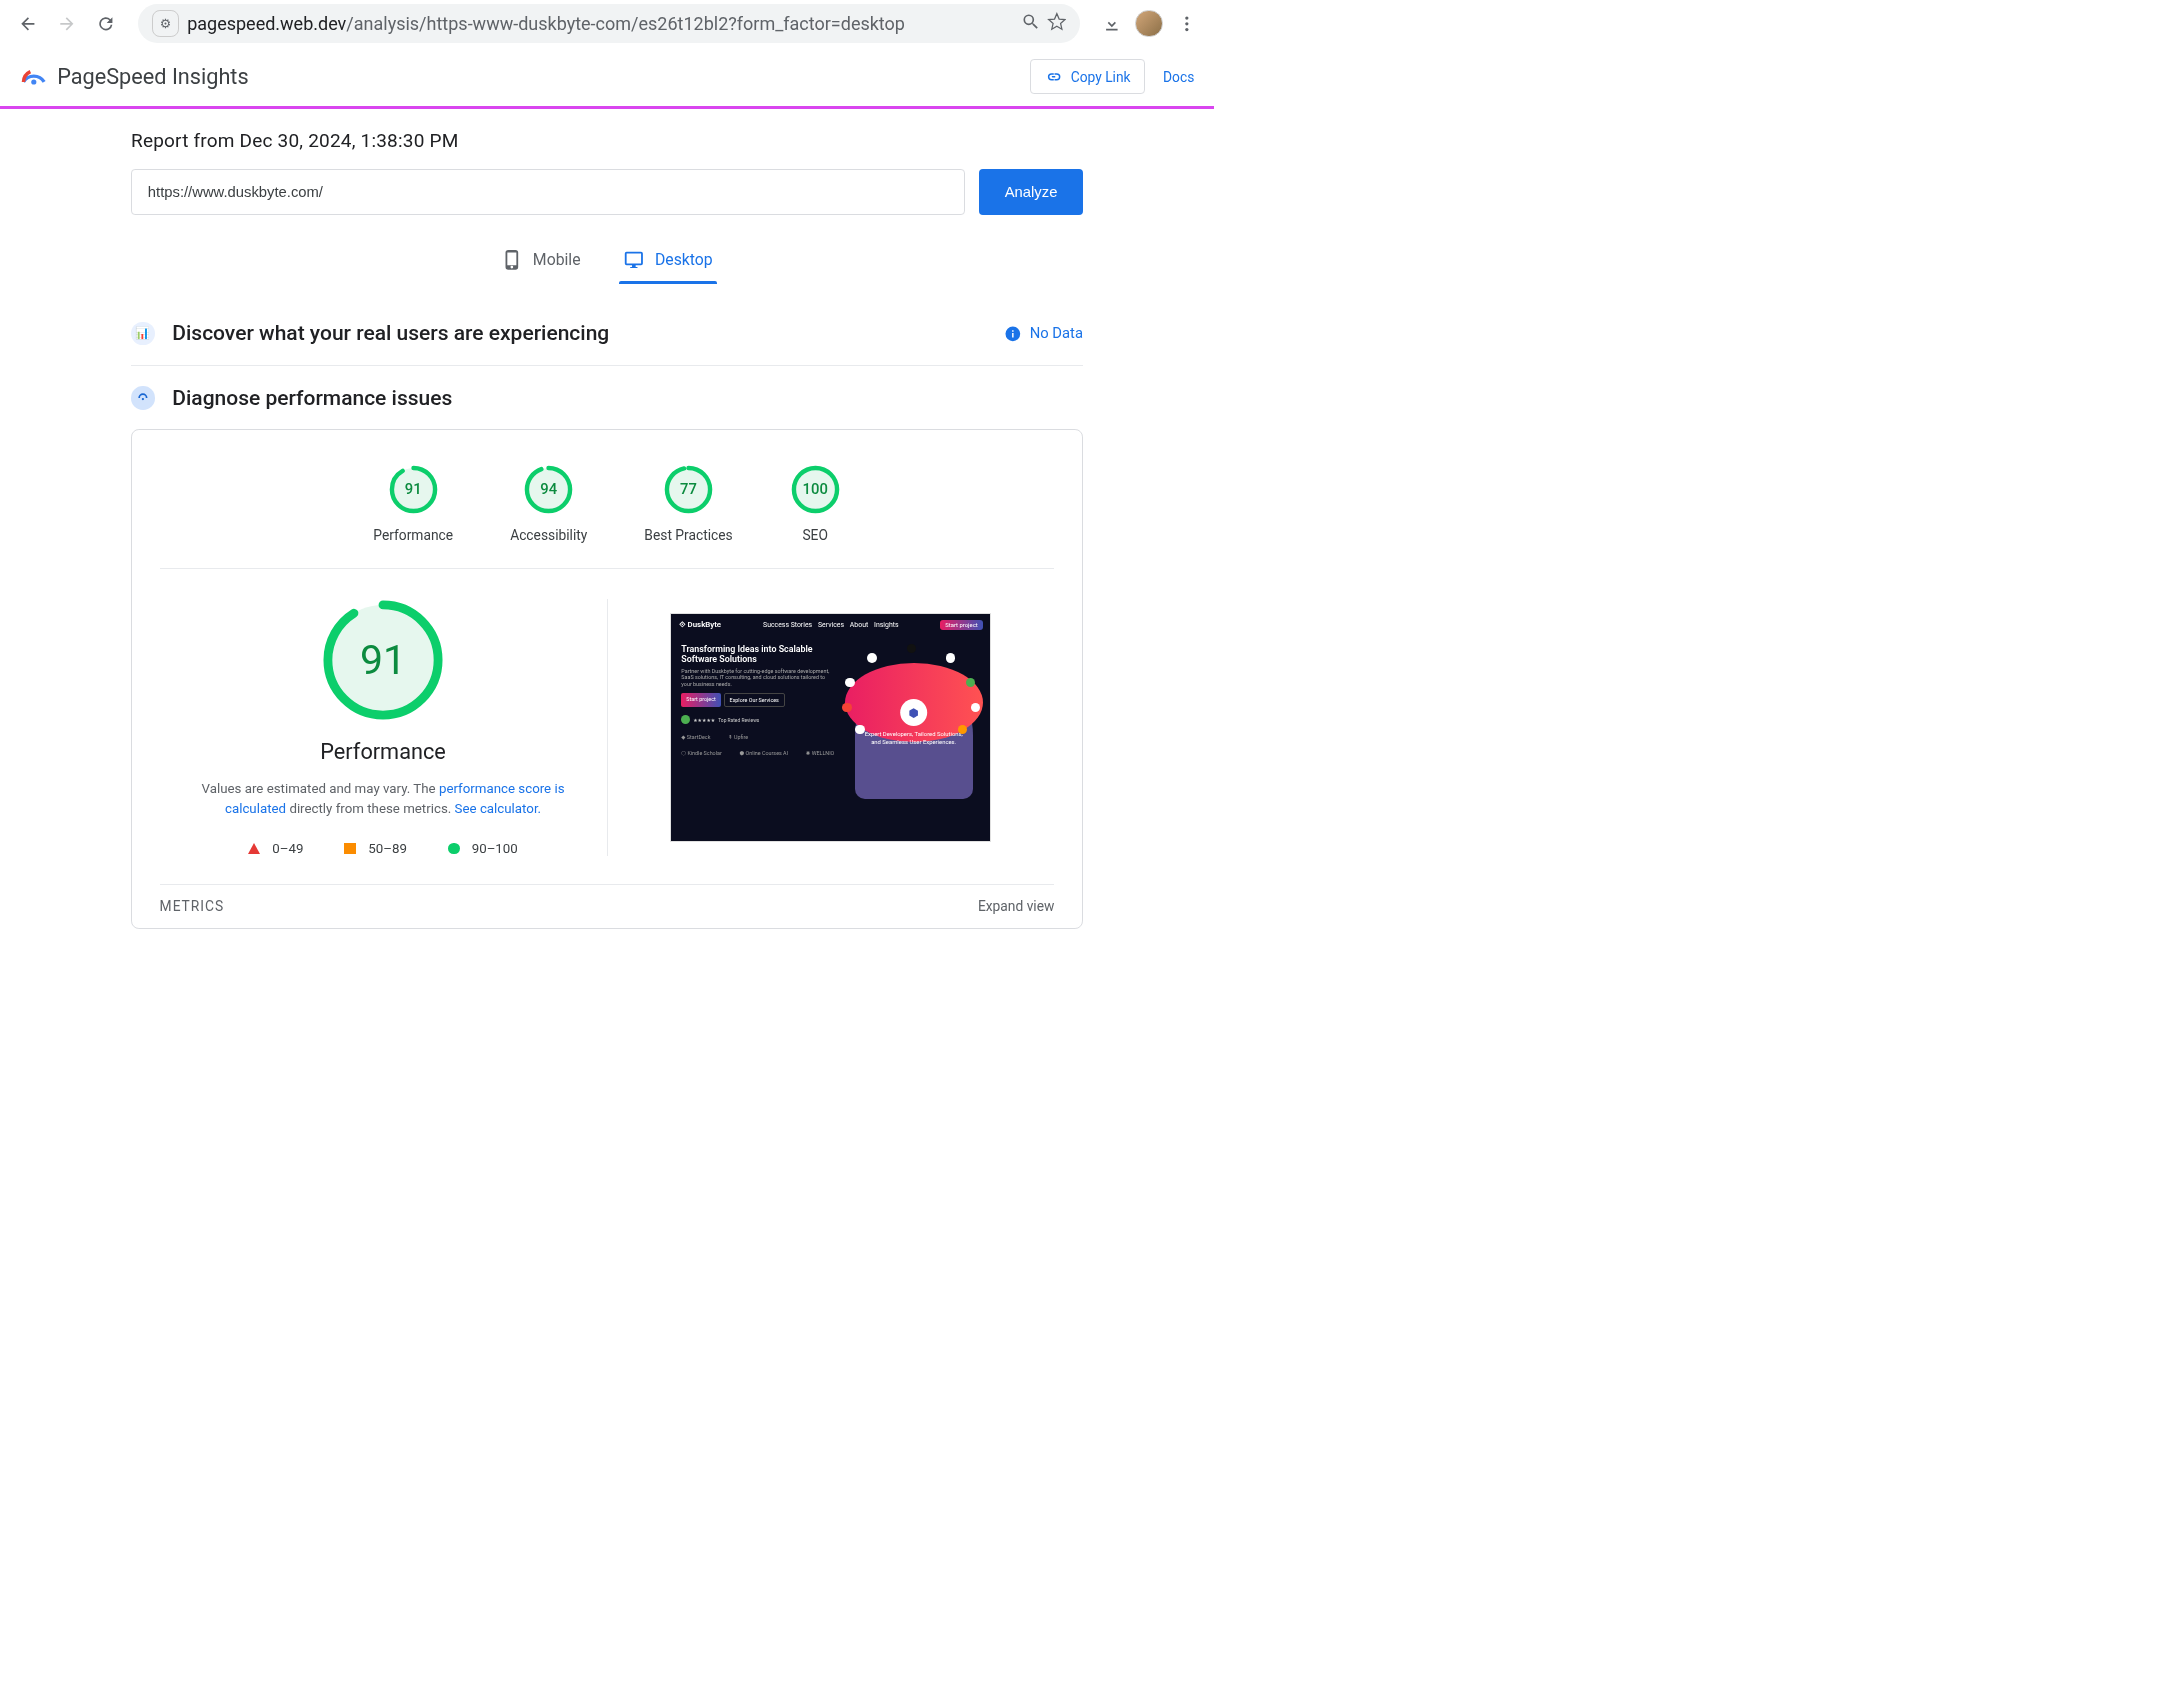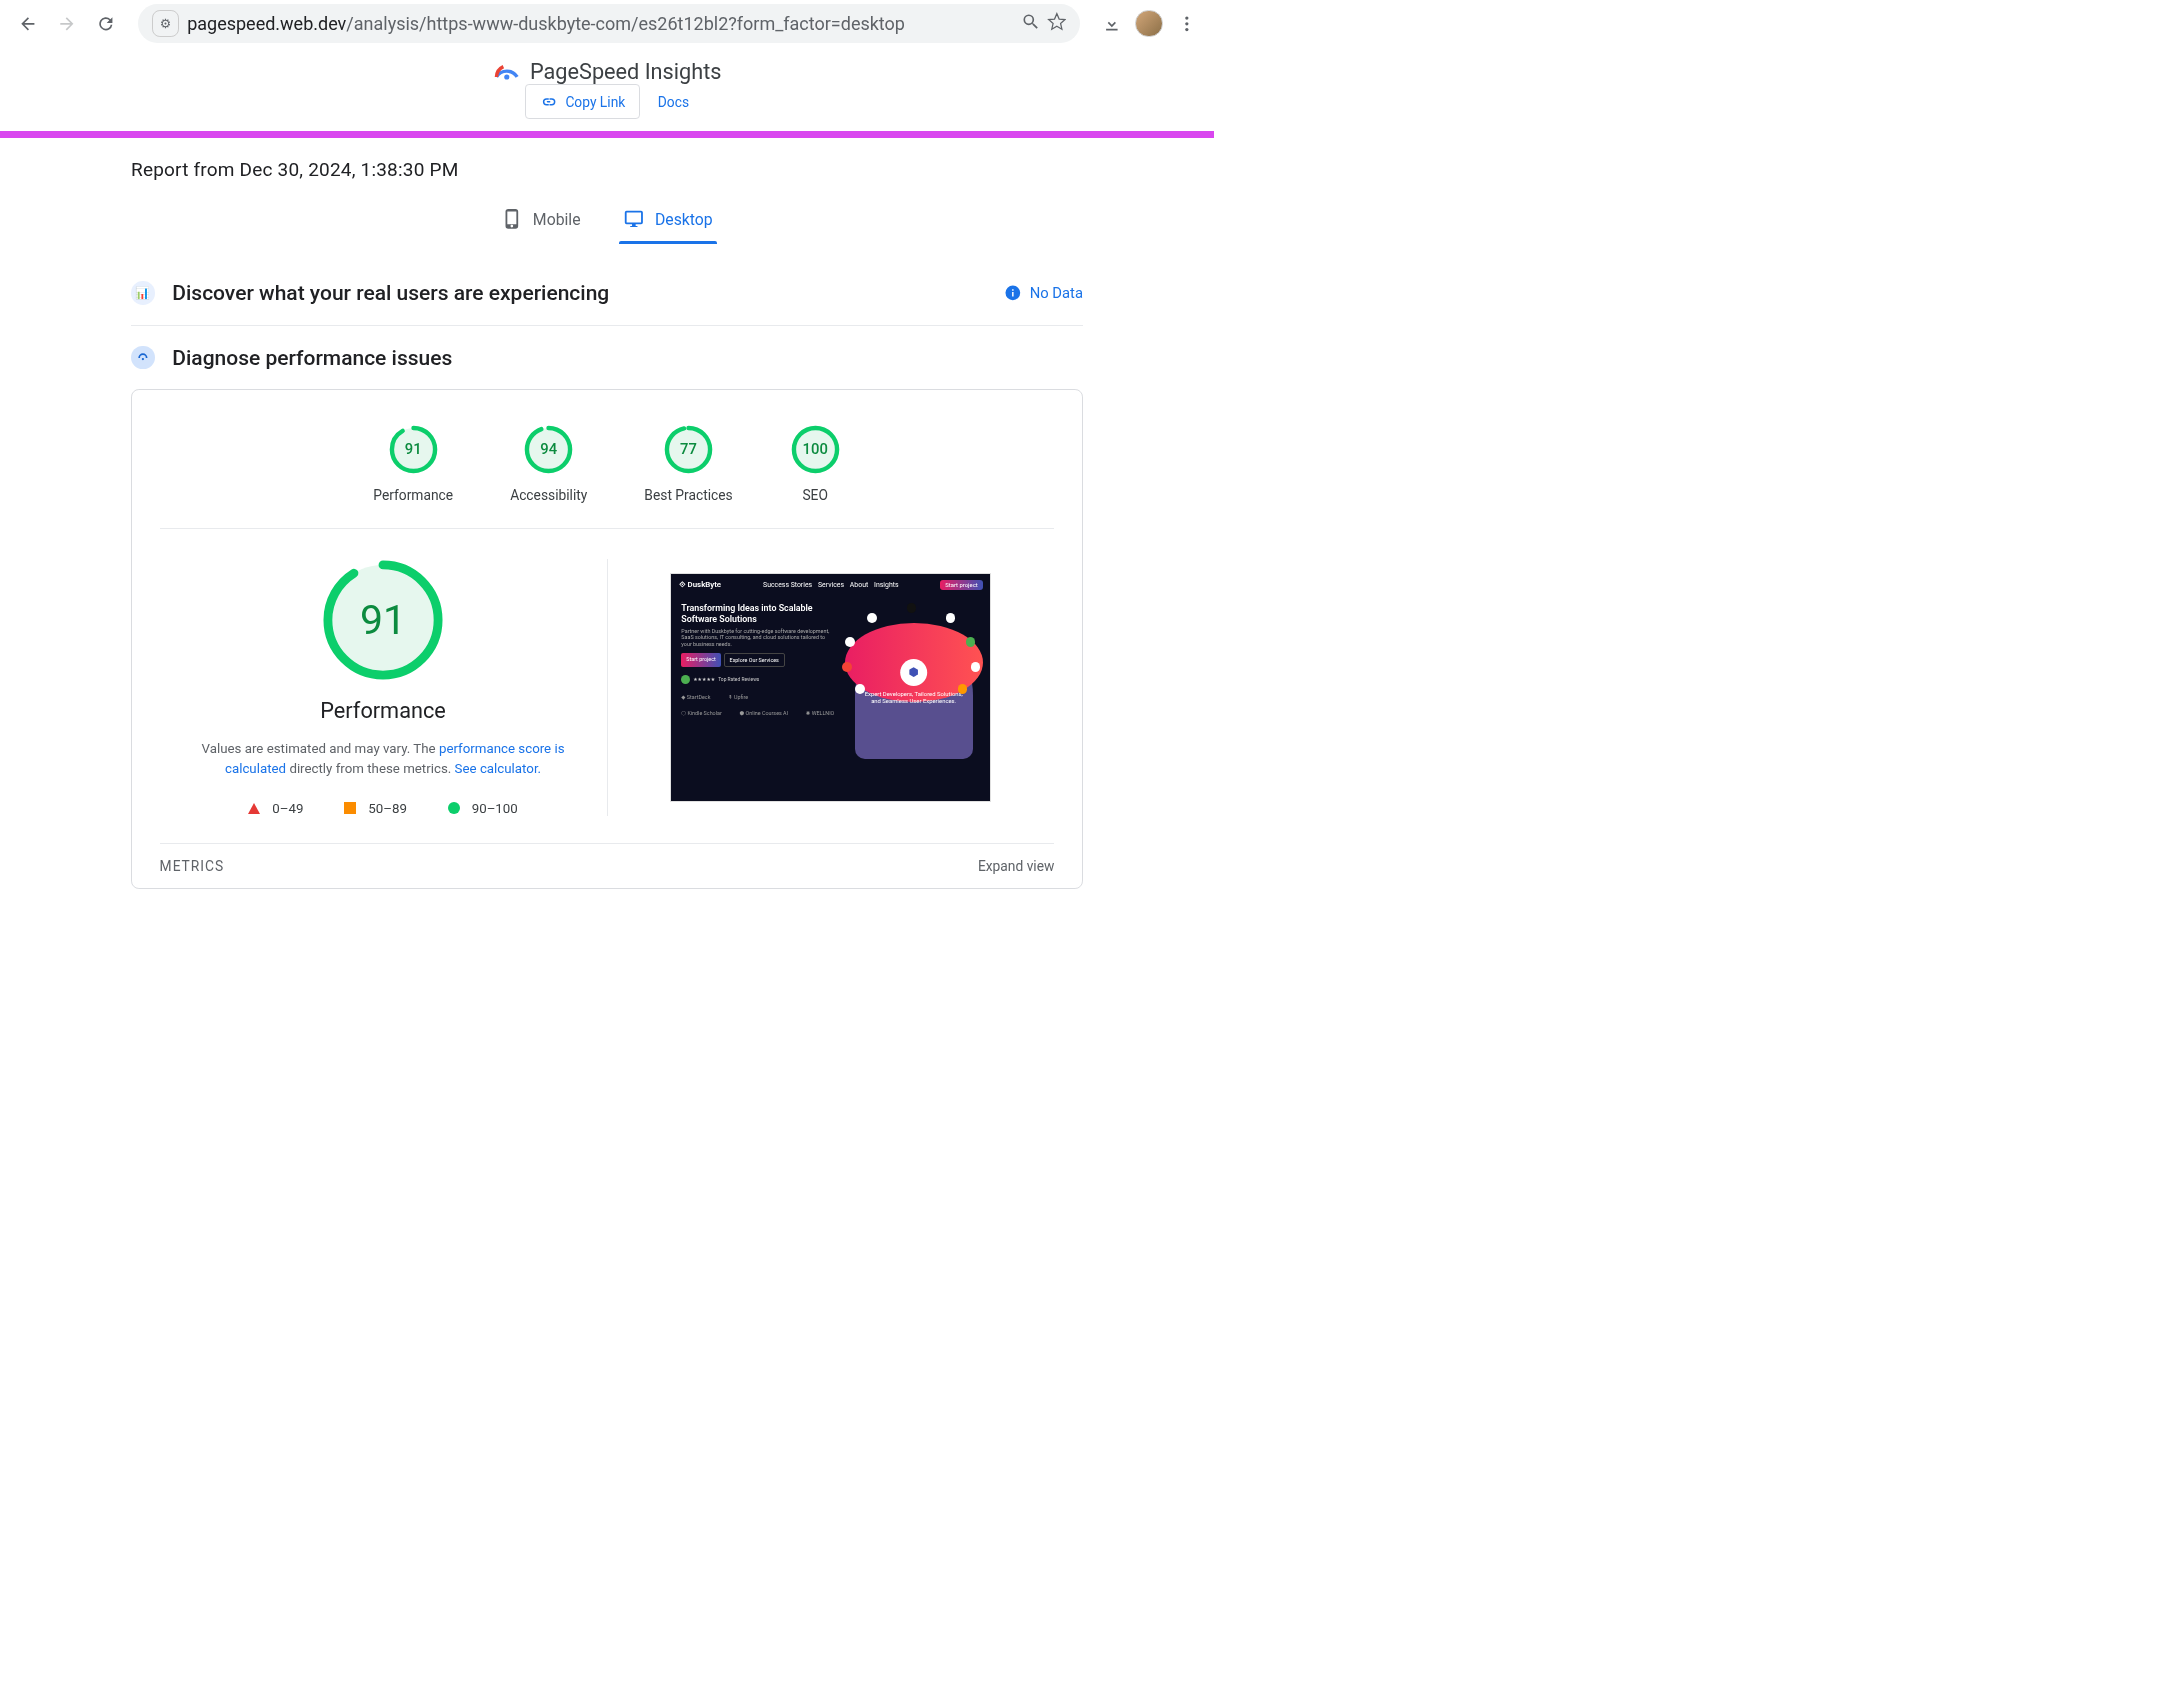--- a/index.html
+++ b/index.html
@@ -12,21 +12,21 @@
 .tb-btn svg { width: 19.7px; height: 19.7px; fill: #5f6368; }
 .url-bar { flex: 1; display: flex; align-items: center; background: #f1f3f4; border-radius: 23.6px; padding: 0 13.8px; height: 39px; margin: 0 7.9px; }
 .url-icon { width: 27.6px; height: 27.6px; border: 1px solid #ccc; border-radius: 7.9px; display: flex; align-items: center; justify-content: center; font-size: 12.8px; margin-right: 7.9px; color:#5f6368; }
 .url-text { font-size: 18px; color: #5f6368; }
 .url-text .dark { color: #202124; }
 .url-actions { margin-left: auto; display: flex; gap: 5.9px; }
 .url-actions svg { width: 19.7px; height: 19.7px; fill: #5f6368; }
 .avatar { width: 27.6px; height: 27.6px; border-radius: 50%; background: linear-gradient(135deg,#d2a679,#8b6f47); border: 1px solid #ccc; }
 
 
-.app-header { display: flex; align-items: center; justify-content: space-between; padding: 11.8px 19.7px; border-bottom: 7px solid #d946ef; flex-direction: column; }
+.app-header { display: flex; align-items: center; justify-content: space-between; padding: 11.8px 19.7px; border-bottom: 3px solid #d946ef; }
 .app-brand { display: flex; align-items: center; gap: 9.9px; }
 .app-logo { width: 27.6px; height: 23.6px; }
 .app-title { font-size: 21.7px; color: #3c4043; font-weight: 400; }
 .app-actions { display: flex; align-items: center; gap: 17.7px; }
 .copy-link { display: flex; align-items: center; gap: 7.9px; padding: 7.9px 13.8px; border: 1px solid #dadce0; border-radius: 3.9px; cursor: pointer; color: #1a73e8; font-size: 13.8px; }
 .copy-link svg { width: 17.7px; height: 17.7px; fill: #1a73e8; }
 .docs-link { color: #1a73e8; font-size: 13.8px; cursor: pointer; }
 
 
 .main { max-width: 952px; margin: 0 auto; padding: 11.8px 0 39px; }
@@ -170,20 +170,24 @@
         </svg>
       <span>Copy Link</span>
     </div>
     <span class="docs-link">Docs</span>
   </div>
 </div>
 
 <div class="main">
   <h1 class="report-title">Report from Dec 30, 2024, 1:38:30 PM</h1>
 
+  <div class="analyze-row">
+    <input class="url-input" value="https://www.duskbyte.com/" style="">
+    <button class="analyze-btn">Analyze</button>
+  </div>
 
   <div class="tabs">
     <div class="tab">
       <svg viewBox="0 0 24 24">
           <path d="M16 1H8a3 3 0 0 0-3 3v16a3 3 0 0 0 3 3h8a3 3 0 0 0 3-3V4a3 3 0 0 0-3-3zm1 17H7V4h10zm-5 3.5A1.5 1.5 0 1 1 13.5 20 1.5 1.5 0 0 1 12 21.5z"></path>
         </svg>
       <span>Mobile</span>
     </div>
     <div class="tab active">
       <svg viewBox="0 0 24 24">

